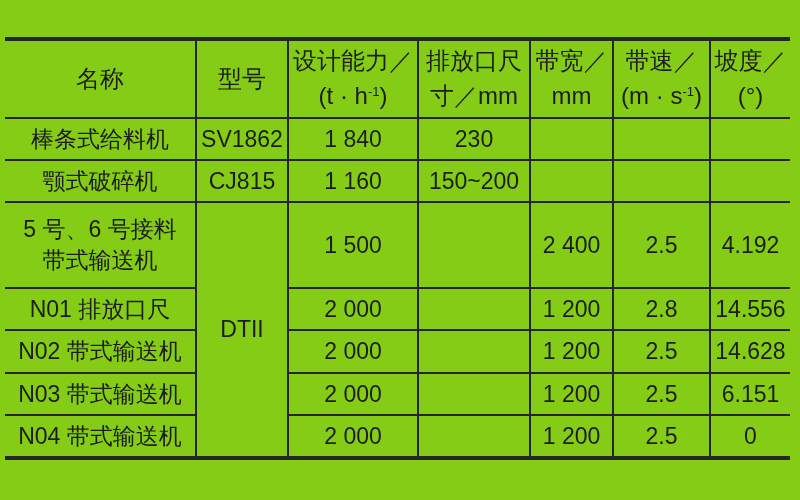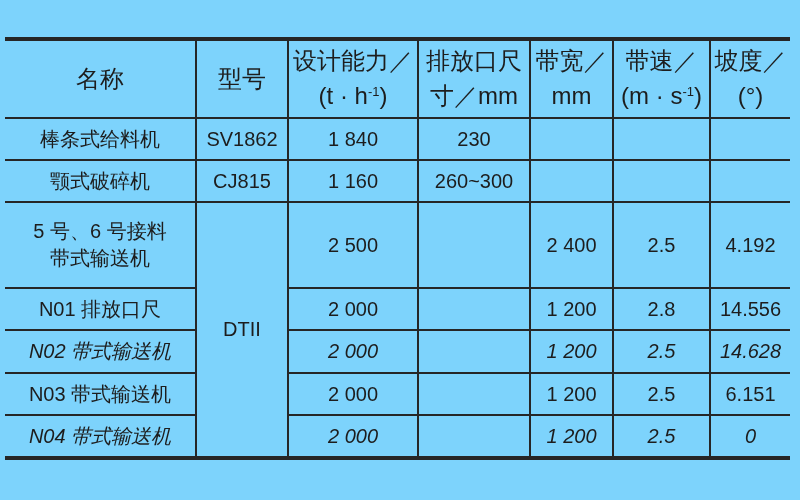--- a/index.html
+++ b/index.html
@@ -4,21 +4,21 @@
 <style>
   html, body {
     margin: 0;
     padding: 0;
     background: #ffffff;
   }
   .sheet {
     position: relative;
     width: 800px;
     height: 500px;
-    background: #7dd3fc;
+    background: #84cc16;
     font-family: "Liberation Sans", "DejaVu Sans", sans-serif;
     color: #1d1d1d;
     overflow: hidden;
   }
   table.spec {
     position: absolute;
     left: 5px;
     top: 37px;
     width: 785px;
     border-collapse: collapse;
@@ -35,26 +35,26 @@
     overflow: hidden;
   }
   .spec th:first-child, .spec td:first-child { border-left: none; }
   .spec th:last-child,  .spec td:last-child  { border-right: none; }
   .spec th {
     font-size: 24px;
     line-height: 1.45;
     font-weight: 500;
   }
   .spec td {
-    font-size: 20px;
+    font-size: 23px;
   }
   tr.h-header { height: 79px; }
   tr.h-std    { height: 42px; }
   tr.h-tall   { height: 86px; margin-top: 20px; }
-  tr.h-std2   { height: 43px; font-style: italic; }
+  tr.h-std2   { height: 43px; }
   .cell-name { white-space: pre-line; }
   .sup {
     font-size: 13px;
     position: relative;
     top: -8px;
     letter-spacing: 0;
   }
   .col-name    { width: 191px; }
   .col-model   { width: 92px; }
   .col-cap     { width: 130px; }
@@ -110,31 +110,31 @@
         <td>230</td>
         <td></td>
         <td></td>
         <td></td>
       </tr>
 
       <tr class="h-std">
         <td class="cell-name">颚式破碎机</td>
         <td>CJ815</td>
         <td>1 160</td>
-        <td>260~300</td>
+        <td>150~200</td>
         <td></td>
         <td></td>
         <td></td>
       </tr>
 
       <tr class="h-tall">
         <td class="cell-name">5 号、6 号接料
 带式输送机</td>
         <td rowspan="5">DTII</td>
-        <td>2 500</td>
+        <td>1 500</td>
         <td></td>
         <td>2 400</td>
         <td>2.5</td>
         <td>4.192</td>
       </tr>
 
       <tr class="h-std">
         <td class="cell-name">N01 排放口尺</td>
         <td>2 000</td>
         <td></td>

